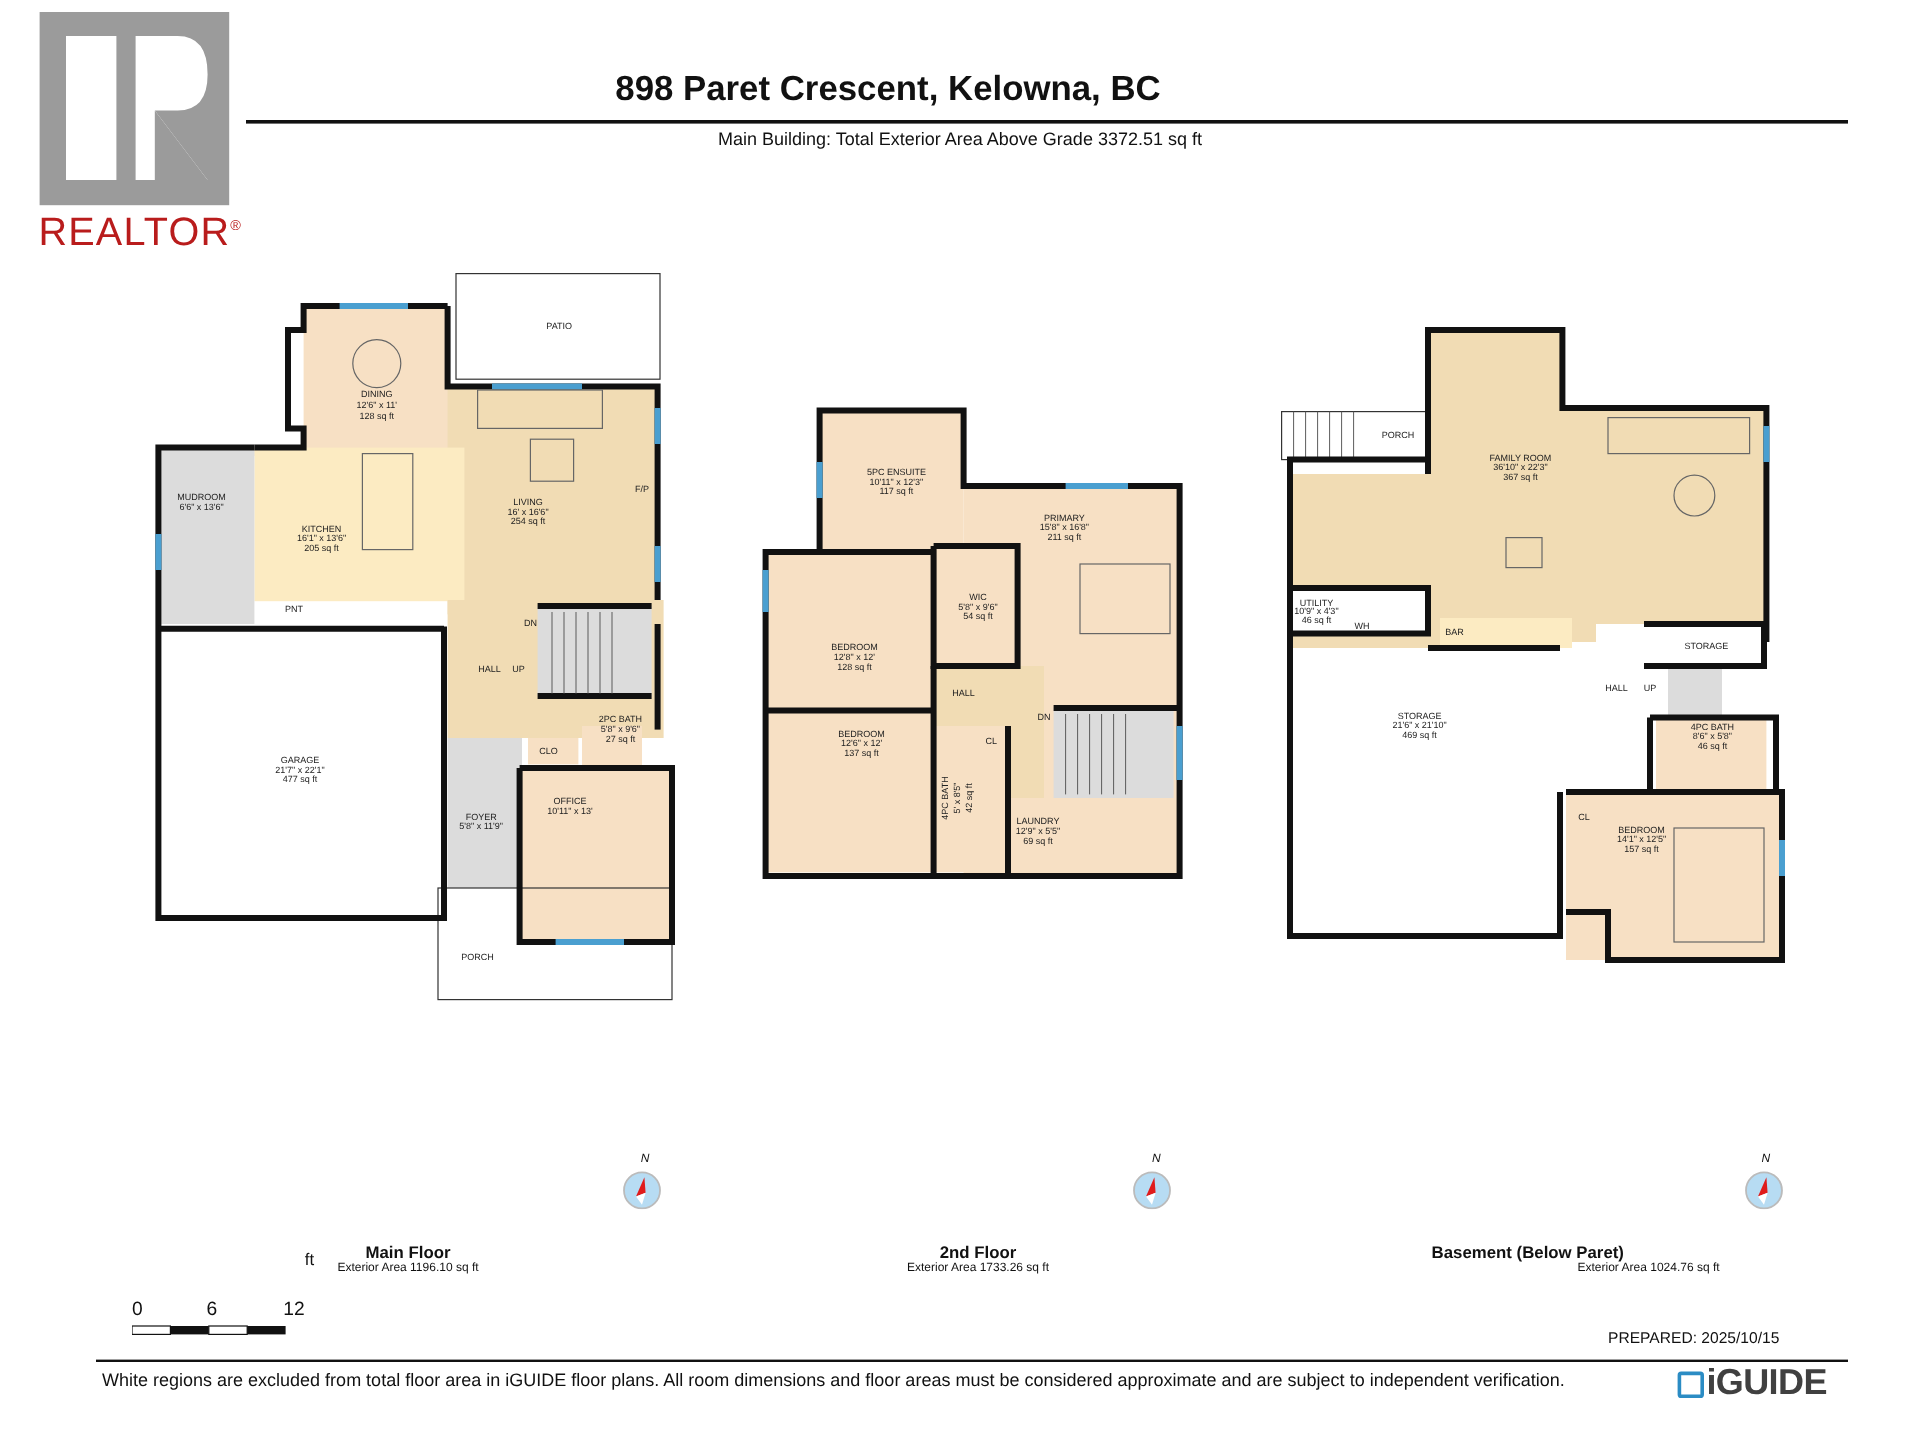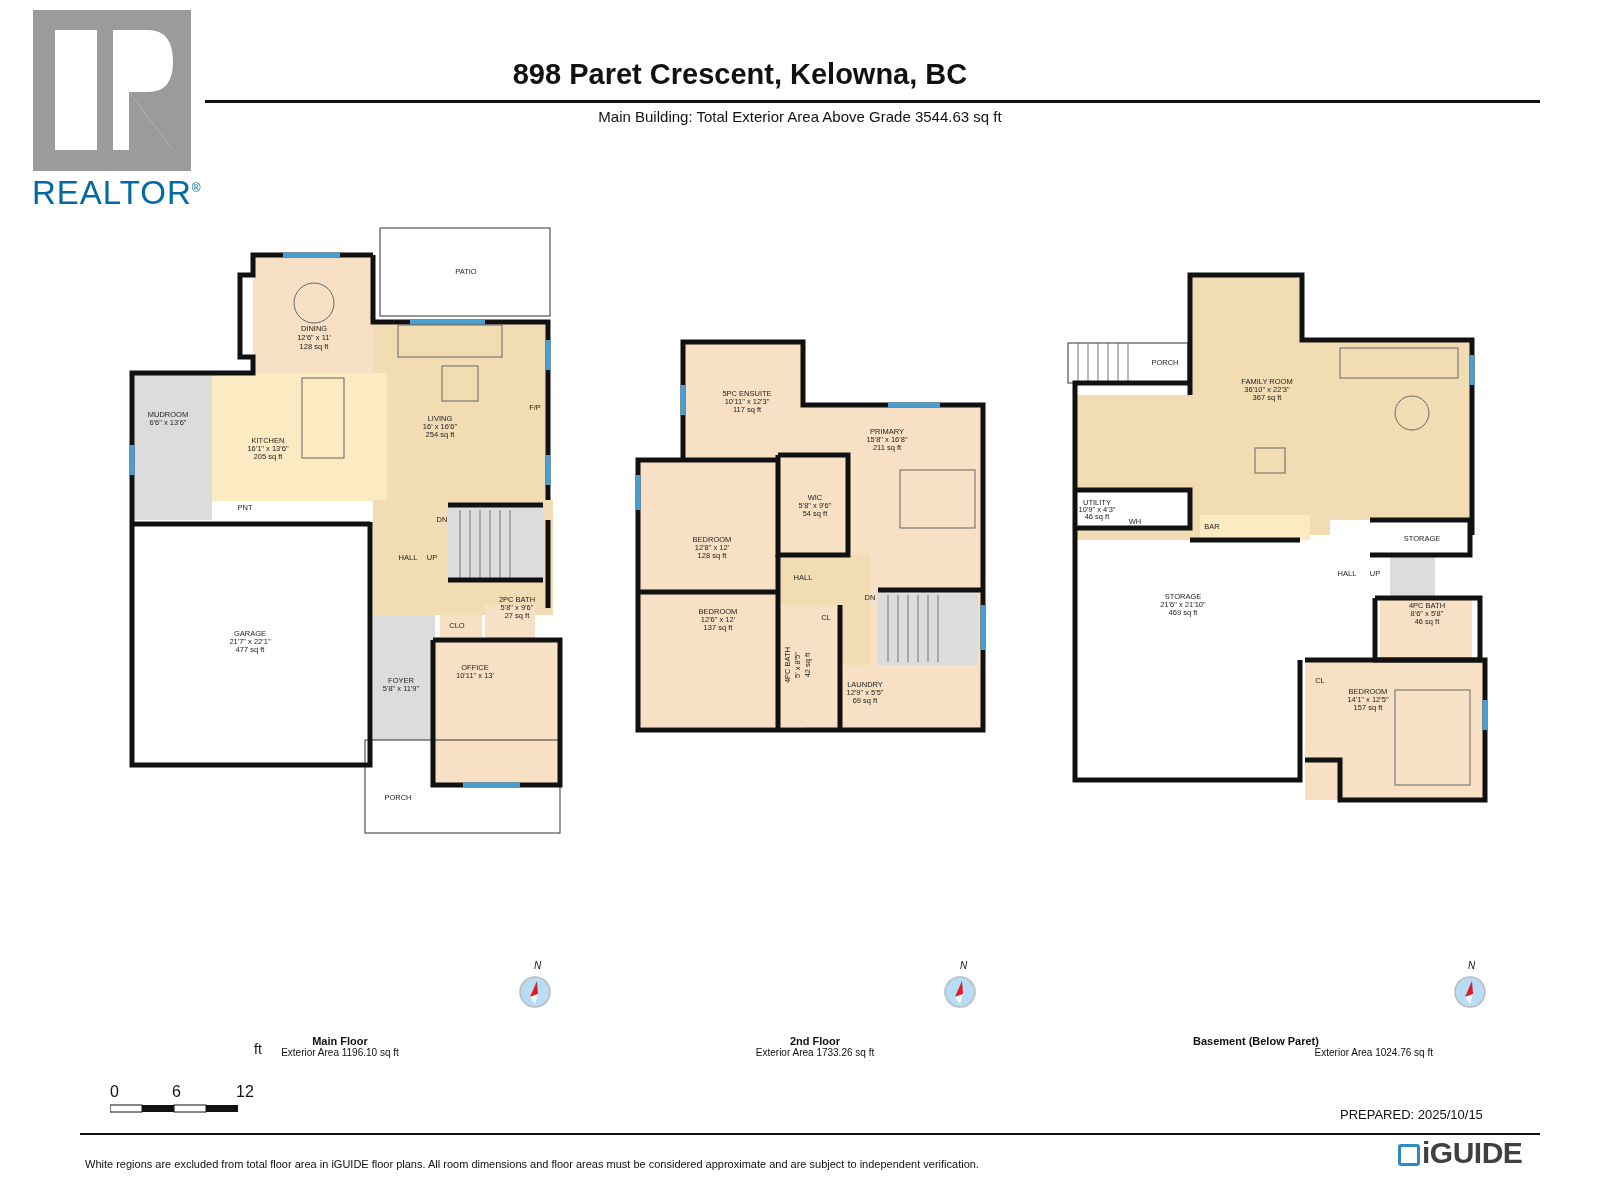--- a/index.html
+++ b/index.html
@@ -1,48 +1,48 @@
 <!DOCTYPE html>
 <html><head>
 <meta charset="utf-8">
 <style>
   html,body{margin:0;padding:0;background:#fff;}
   body{width:1600px;height:1200px;position:relative;overflow:hidden;font-family:"Liberation Sans",sans-serif;color:#111;}
   .abs{position:absolute;}
   .logo-box{left:33px;top:10px;width:158px;height:161px;background:#9b9b9b;}
-  .logo-text{left:32px;top:174px;font-size:33px;color:#0369a1;letter-spacing:1px;font-family:"Liberation Sans",sans-serif;}
+  .logo-text{left:32px;top:174px;font-size:33px;color:#b91c1c;letter-spacing:1px;font-family:"Liberation Sans",sans-serif;}
   .title{left:0;width:1480px;top:58px;text-align:center;font-size:29px;font-weight:bold;}
   .rule{left:205px;top:100px;width:1335px;height:3px;background:#111;}
   .subtitle{left:0;width:1600px;top:108px;text-align:center;font-size:15px;}
   svg.plan{position:absolute;left:0;top:0;}
   .rl{font-family:"Liberation Sans",sans-serif;font-size:7.5px;fill:#222;text-anchor:middle;}
-  .floor-name{font-weight:bold;font-size:11px;text-align:center;}
+  .floor-name{font-weight:bold;font-size:14px;text-align:center;}
   .floor-area{font-size:10px;text-align:center;}
   .compass{width:40px;height:40px;}
   .scale-lbl{font-size:16px;}
   .bottom-rule{left:80px;top:1133px;width:1460px;height:2px;background:#111;}
-  .disclaimer{left:85px;top:1142px;font-size:11px;margin-top:16px;}
+  .disclaimer{left:85px;top:1142px;font-size:15px;}
   .prepared{left:1340px;top:1107px;font-size:13px;}
   .iguide{left:1398px;top:1136px;font-size:30px;color:#404040;font-weight:bold;letter-spacing:-0.5px;}
 </style>
 </head>
 <body>
 
 <div class="abs logo-box">
   <svg width="158" height="161" viewBox="0 0 158 161">
     <rect x="22" y="20" width="42" height="120" fill="#fff"></rect>
     <path d="M80 20 H115 Q140 20 140 52 Q140 82 115 82 H96 L140 140 H80 Z" fill="#fff"></path>
     <path d="M96 82 L140 140 H96 Z" fill="#9b9b9b"></path>
   </svg>
 </div>
 <div class="abs logo-text"><span>REALTOR</span><sup style="font-size:12px">®</sup></div>
 
 <div class="abs title">898 Paret Crescent, Kelowna, BC</div>
 <div class="abs rule"></div>
-<div class="abs subtitle">Main Building: Total Exterior Area Above Grade 3544.63 sq ft</div>
+<div class="abs subtitle">Main Building: Total Exterior Area Above Grade 3372.51 sq ft</div>
 
 <svg class="plan" width="1600" height="1200" viewBox="0 0 1600 1200">
 
   <g>
 
     <polygon points="253,255 373,255 373,322 383,322 383,380 212,380 212,373 253,373" fill="#f7e0c4"></polygon>
     <rect x="373" y="322" width="175" height="190" fill="#f1dcb4"></rect>
     <rect x="212" y="373" width="175" height="128" fill="#fcebc2"></rect>
     <rect x="134" y="373" width="78" height="147" fill="#dcdcdc"></rect>
     <rect x="373" y="500" width="180" height="115" fill="#f1dcb4"></rect>

